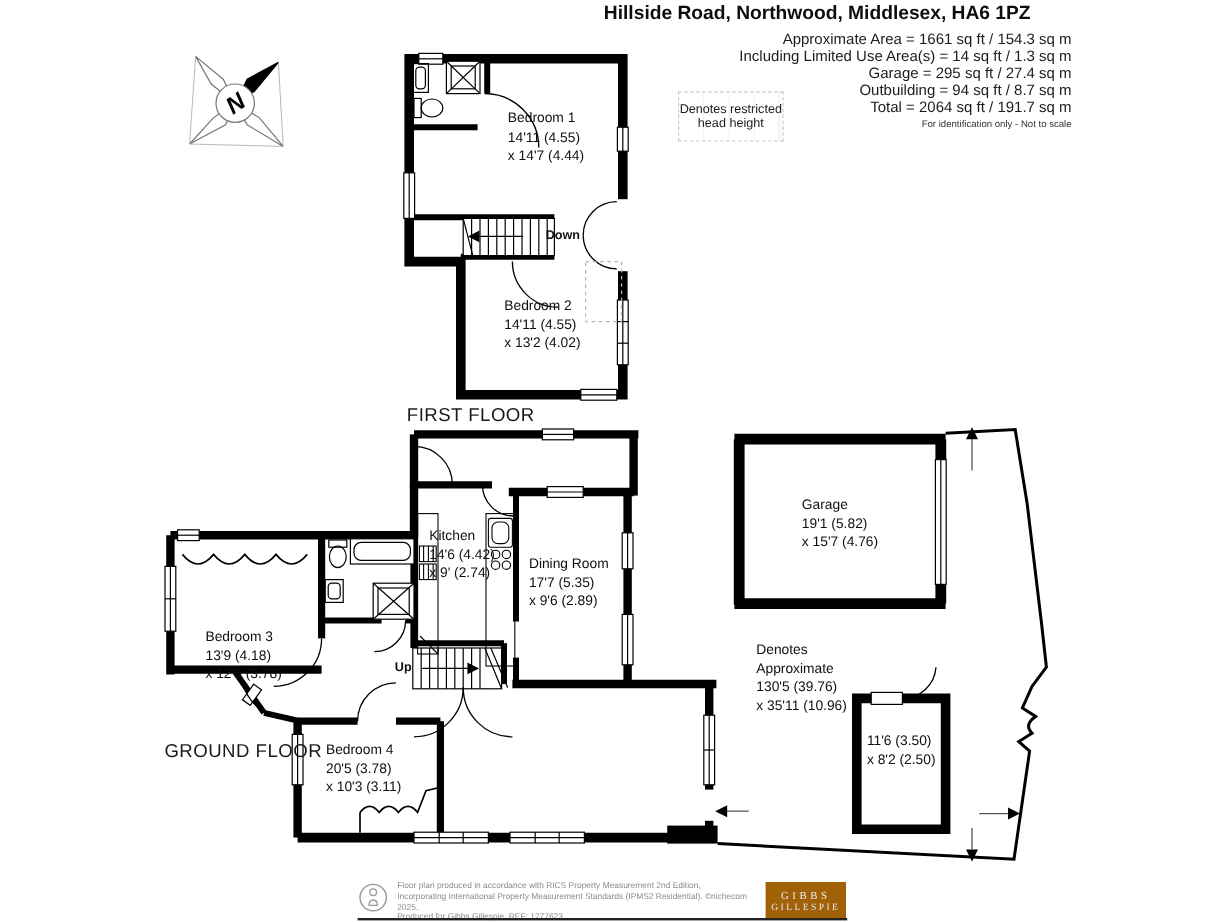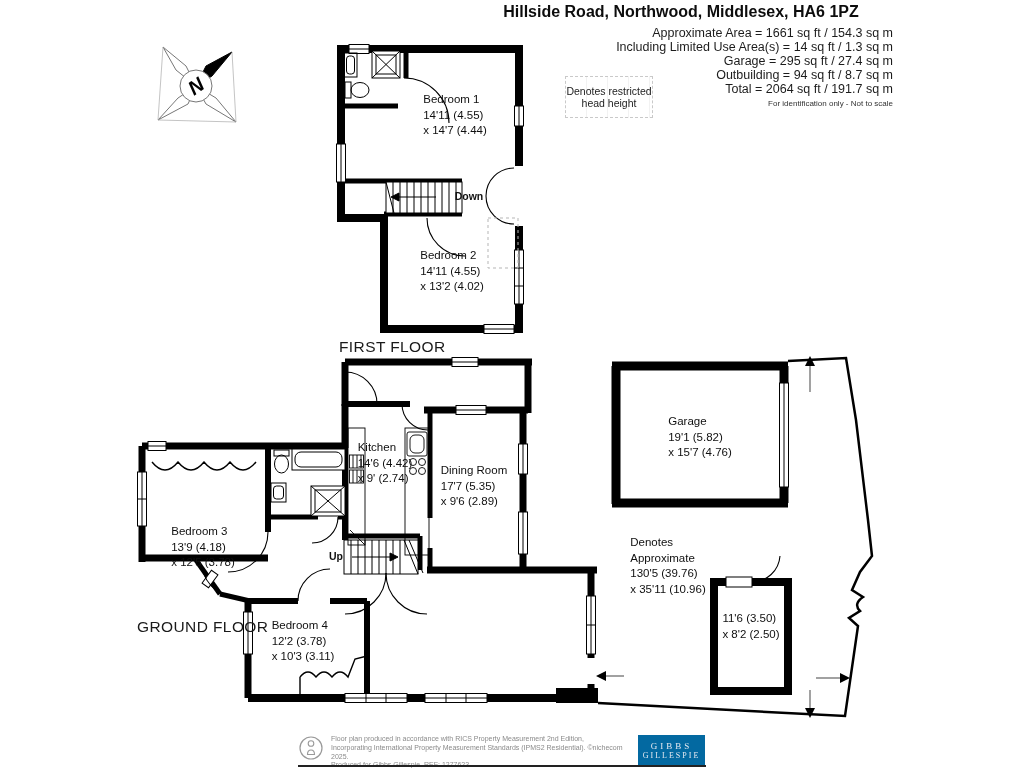--- a/index.html
+++ b/index.html
@@ -333,21 +333,21 @@
     <div>17'7 (5.35)</div>
     <div>x 9'6 (2.89)</div>
   </div>
   <div class="room-label" style="left:203px;top:485px;margin-top:39px;">
     <div>Bedroom 3</div>
     <div>13'9 (4.18)</div>
     <div>x 12'5 (3.78)</div>
   </div>
   <div class="room-label" style="left:303px;top:618px;">
     <div>Bedroom 4</div>
-    <div>12'2 (3.78)</div>
+    <div>20'5 (3.78)</div>
     <div>x 10'3 (3.11)</div>
   </div>
   <div class="room-label" style="left:700px;top:414px;">
     <div>Garage</div>
     <div>19'1 (5.82)</div>
     <div>x 15'7 (4.76)</div>
   </div>
   <div class="room-label" style="left:668px;top:535px;">
     <div>Denotes</div>
     <div>Approximate</div>
@@ -367,19 +367,19 @@
       <circle cx="13" cy="8.5" r="2.8" fill="none" stroke="#999" stroke-width="1.1"></circle>
       <path d="M9.5,19.5 C9.5,13.5 16.5,13.5 16.5,19.5 Z" fill="none" stroke="#999" stroke-width="1.1"></path>
     </svg>
     <div class="footer-text">
       <div>Floor plan produced in accordance with RICS Property Measurement 2nd Edition,</div>
       <div>Incorporating  International Property Measurement Standards (IPMS2 Residential).   ©nichecom 2025.</div>
       <div>Produced for Gibbs Gillespie.   REF:  1277623</div>
     </div>
   </div>
 
-  <div class="logo-box" id="logoBox" style="background: #0369a1;">
+  <div class="logo-box" id="logoBox" style="background: #a16207;">
     <div class="l1">GIBBS</div>
     <div class="l2">GILLESPIE</div>
   </div>
 
   <div class="bottom-rule"></div>
 </div>
 
 </body></html>

